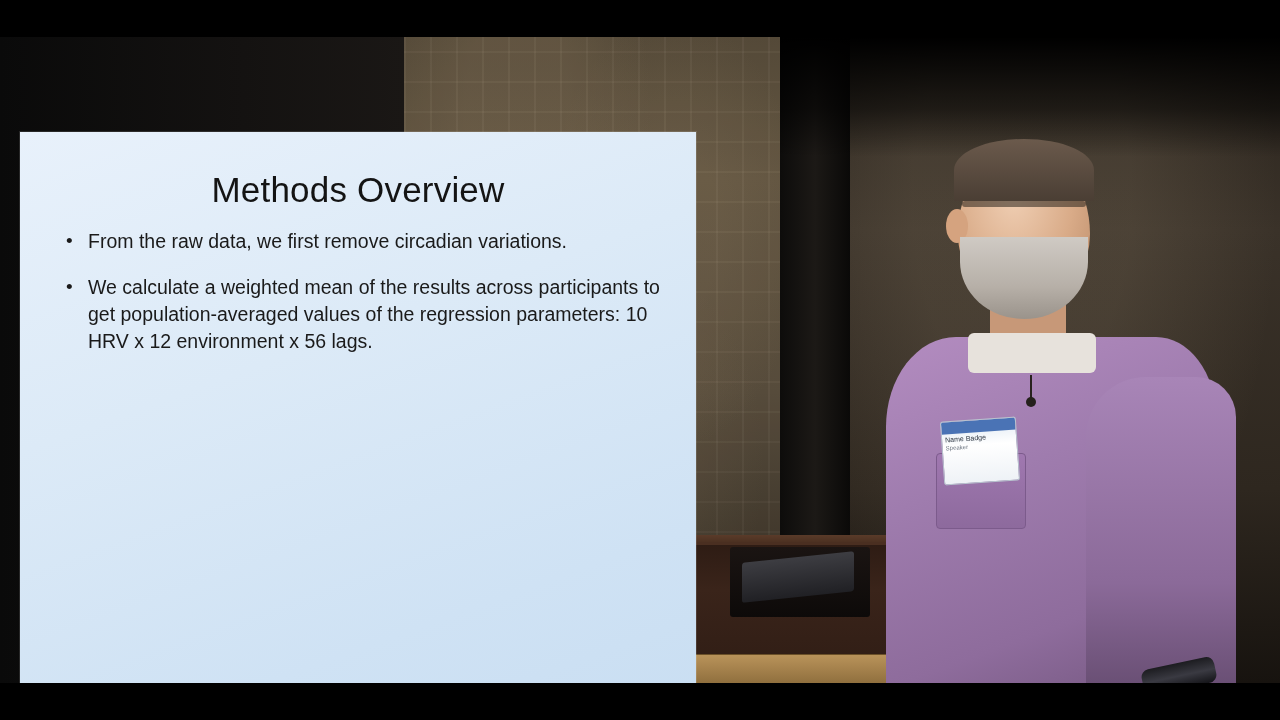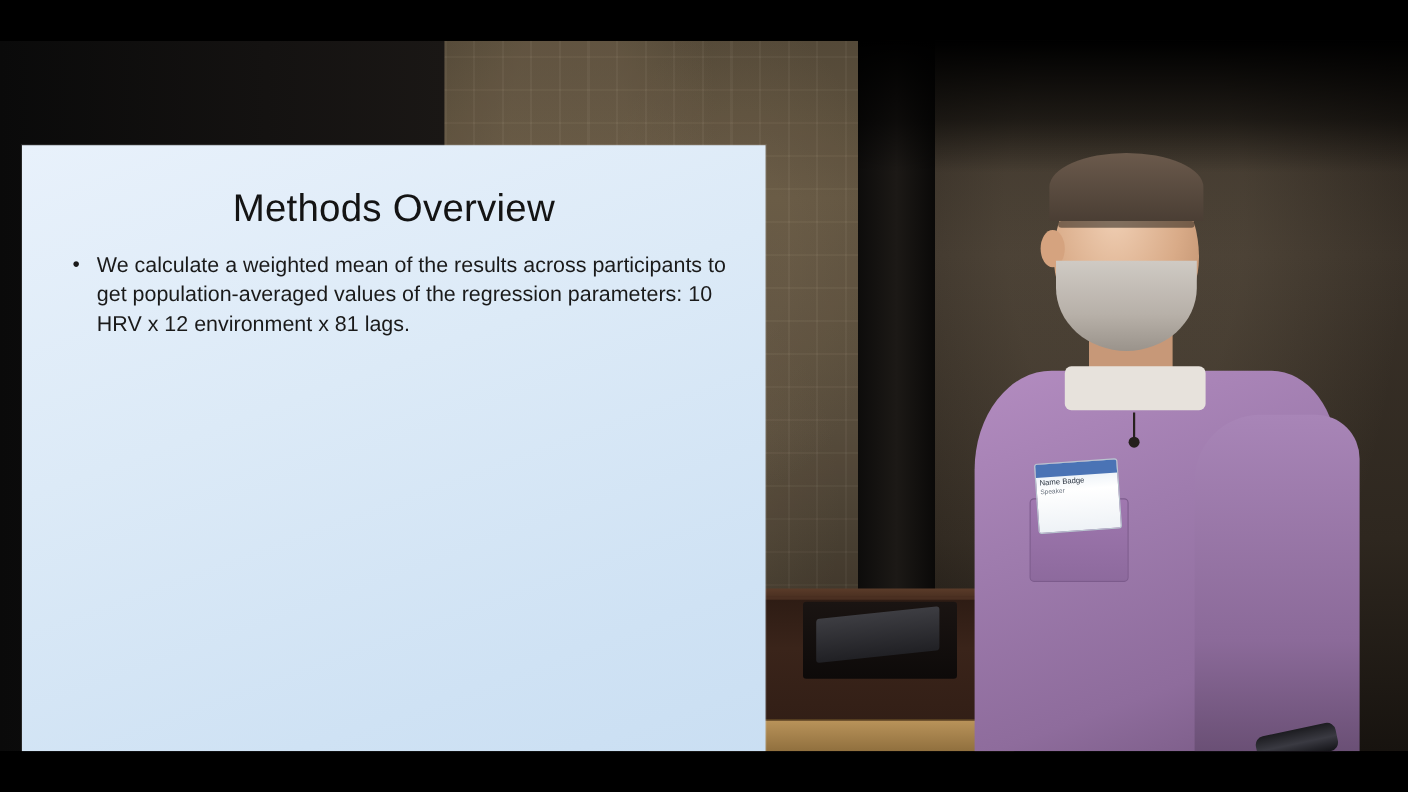--- a/index.html
+++ b/index.html
@@ -285,21 +285,22 @@
         <div class="nm">Name Badge</div>
         <div class="sub">Speaker</div>
       </div>
       <div class="sp-watch"></div>
 
     </div>
 
     <div class="slide">
       <h1 class="slide-title">Methods Overview</h1>
       <ul class="bullets">
-        <li>We calculate a weighted mean of the results across participants to get population-averaged values of the regression parameters: 10 HRV x 12 environment x 81 lags.</li>
+        <li>From the raw data, we first remove circadian variations.</li>
+        <li>We calculate a weighted mean of the results across participants to get population-averaged values of the regression parameters: 10 HRV x 12 environment x 56 lags.</li>
       </ul>
     </div>
 
   </div>
 
   <div class="bar-top"></div>
   <div class="bar-bottom"></div>
 </div>
 
 </body></html>

